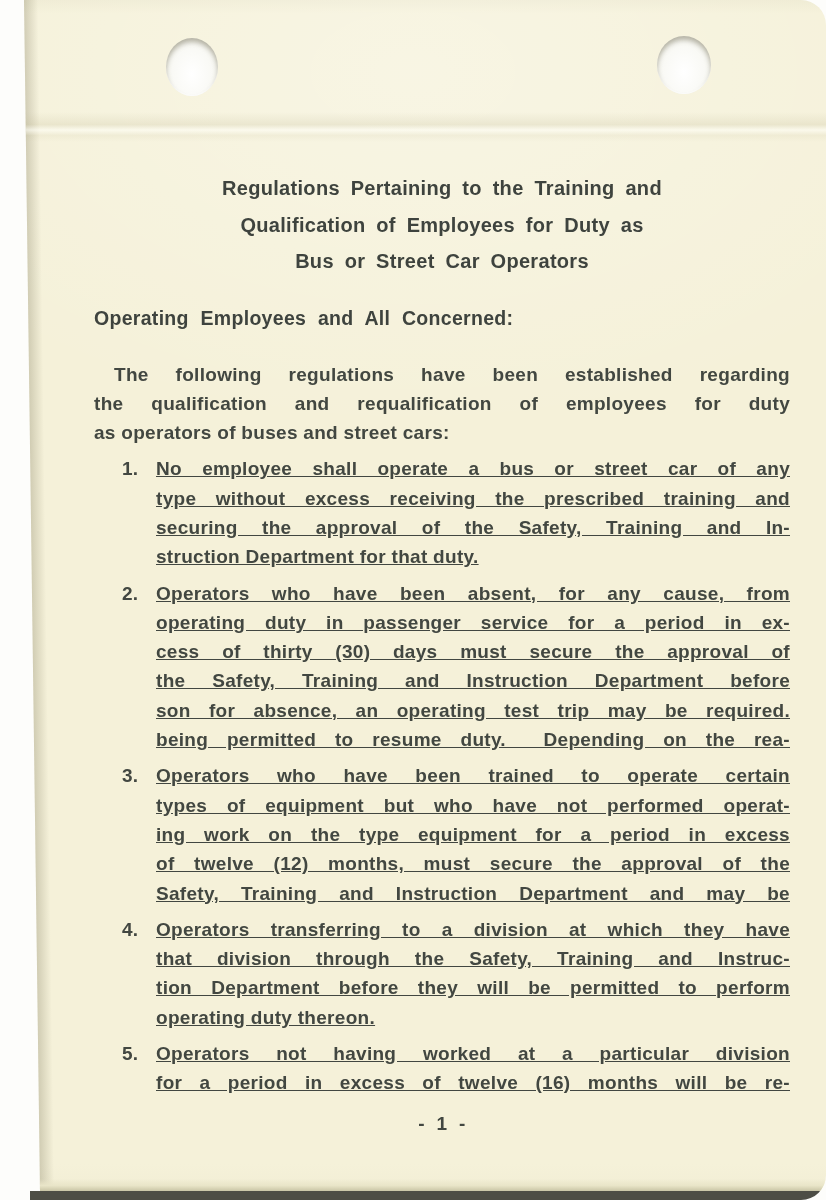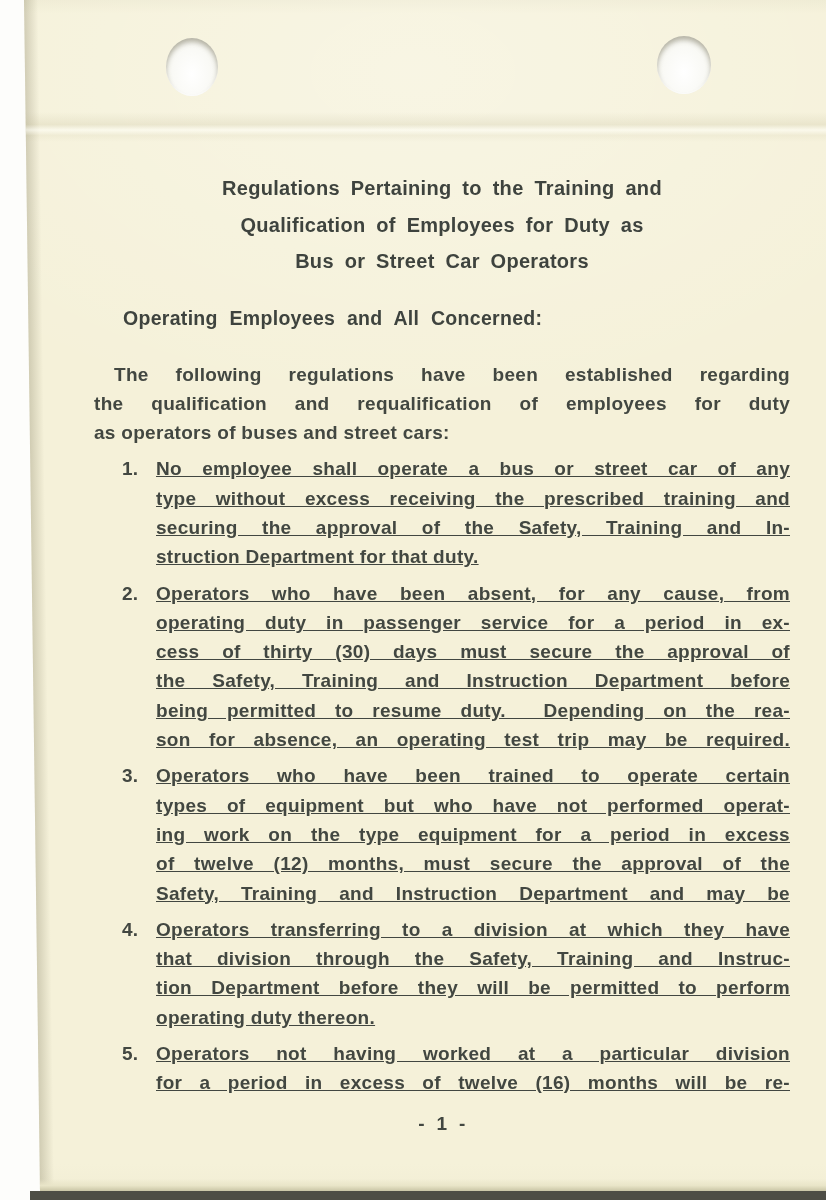--- a/index.html
+++ b/index.html
@@ -7,20 +7,21 @@
     width: 826px; height: 1200px;
     background: #fdfdfb;
     font-family: "Liberation Sans", sans-serif;
     overflow: hidden;
   }
   .scan {
     position: relative;
     width: 826px; height: 1200px;
     background: #fdfdfb;
     overflow: hidden;
+    border-radius: 25px;
   }
   
   .scanner-bed {
     position: absolute; left: 30px; right: 0; bottom: 0; height: 9px;
     background: #4d4d45;
   }
   
   .paper {
     position: absolute; inset: 0;
     clip-path: polygon(24px 0px, 826px 0px, 826px 1191px, 40px 1191px);
@@ -72,21 +73,20 @@
     word-spacing: 5px;
     color: #3e433e;
   }
   .cline { text-align: center; }
   .salutation {
     margin-top: 24px;
     line-height: 29px;
     font-size: 19.5px;
     word-spacing: 6px;
     color: #3e433e;
-    margin-left: 29px;
   }
   .intro { margin-top: 27px; line-height: 29.3px; }
   .jline { text-align: justify; text-align-last: justify; }
   .jline.short-last { text-align-last: left; }
   .jline.indent { padding-left: 20px; }
   .list { margin: 0; }
   .item { display: flex; margin-top: 7px; line-height: 29.3px; padding-left: 28px; }
   .item-number { width: 34px; flex: 0 0 34px; }
   .item-lines { flex: 1 1 auto; min-width: 0; text-decoration: underline; }
   .page-number {
@@ -133,22 +133,22 @@
               <div class="jline short-last">struction Department for that duty.</div>
             </div>
           </div>
           <div class="item">
             <div class="item-number">2.</div>
             <div class="item-lines">
               <div class="jline">Operators who have been absent, for any cause, from</div>
               <div class="jline">operating duty in passenger service for a period in ex-</div>
               <div class="jline">cess of thirty (30) days must secure the approval of</div>
               <div class="jline">the Safety, Training and Instruction Department before</div>
+              <div class="jline">son for absence, an operating test trip may be required.</div>
               <div class="jline">being permitted to resume duty.&nbsp; Depending on the rea-</div>
-              <div class="jline">son for absence, an operating test trip may be required.</div>
             </div>
           </div>
           <div class="item">
             <div class="item-number">3.</div>
             <div class="item-lines">
               <div class="jline">Operators who have been trained to operate certain</div>
               <div class="jline">types of equipment but who have not performed operat-</div>
               <div class="jline">ing work on the type equipment for a period in excess</div>
               <div class="jline">of twelve (12) months, must secure the approval of the</div>
               <div class="jline">Safety, Training and Instruction Department and may be</div>

